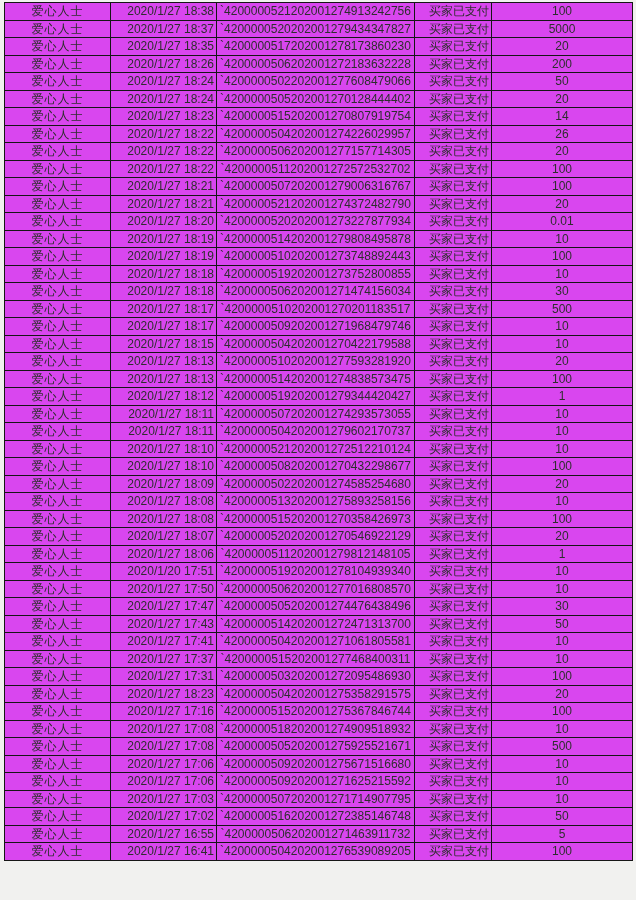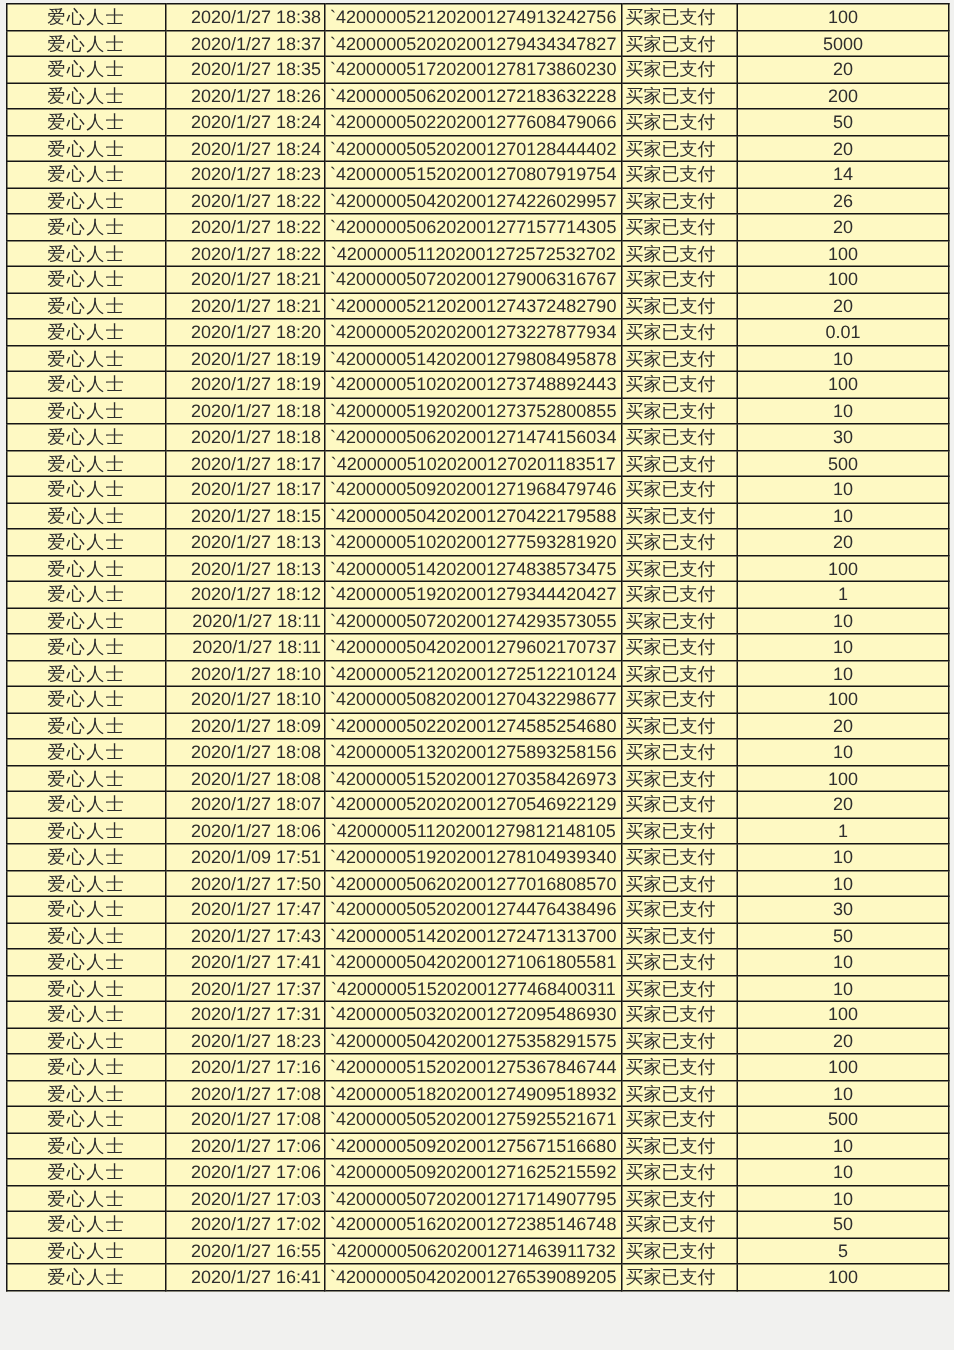--- a/index.html
+++ b/index.html
@@ -16,42 +16,42 @@
   .sheet {
     position: absolute;
     left: 4px;
     top: 2px;
     width: 628px;
   }
   table.donations {
     border-collapse: collapse;
     table-layout: fixed;
     width: 628px;
-    background: #fef9c3;
+    background: #d946ef;
   }
   table.donations td {
     border: 1px solid #161616;
     height: 16.5px;
     padding: 0 2px;
     font-size: 12px;
     color: #2e2e2e;
     white-space: nowrap;
     overflow: hidden;
     line-height: 16.5px;
     vertical-align: middle;
   }
   col.c-donor    { width: 106px; }
   col.c-datetime { width: 106px; }
   col.c-order    { width: 198px; }
   col.c-status   { width: 77px;  }
   col.c-amount   { width: 141px; }
   td.cell-donor    { text-align: center; letter-spacing: 1px; }
   td.cell-datetime { text-align: right; }
   td.cell-order    { text-align: center; font-size: 11.5px; letter-spacing: 0px; }
-  td.cell-status   { text-align: left; margin-left: 27px; }
+  td.cell-status   { text-align: right; margin-left: 27px; }
   td.cell-amount   { text-align: center; }
 </style>
 </head>
 <body>
 
 <div class="sheet">
   <table class="donations">
     <colgroup>
       <col class="c-donor">
       <col class="c-datetime">
@@ -279,21 +279,21 @@
         </tr>
         <tr>
           <td class="cell-donor">爱心人士</td>
           <td class="cell-datetime">2020/1/27 18:06</td>
           <td class="cell-order">`4200000511202001279812148105</td>
           <td class="cell-status">买家已支付</td>
           <td class="cell-amount">1</td>
         </tr>
         <tr>
           <td class="cell-donor">爱心人士</td>
-          <td class="cell-datetime">2020/1/09 17:51</td>
+          <td class="cell-datetime">2020/1/20 17:51</td>
           <td class="cell-order">`4200000519202001278104939340</td>
           <td class="cell-status">买家已支付</td>
           <td class="cell-amount">10</td>
         </tr>
         <tr>
           <td class="cell-donor">爱心人士</td>
           <td class="cell-datetime">2020/1/27 17:50</td>
           <td class="cell-order">`4200000506202001277016808570</td>
           <td class="cell-status">买家已支付</td>
           <td class="cell-amount">10</td>

